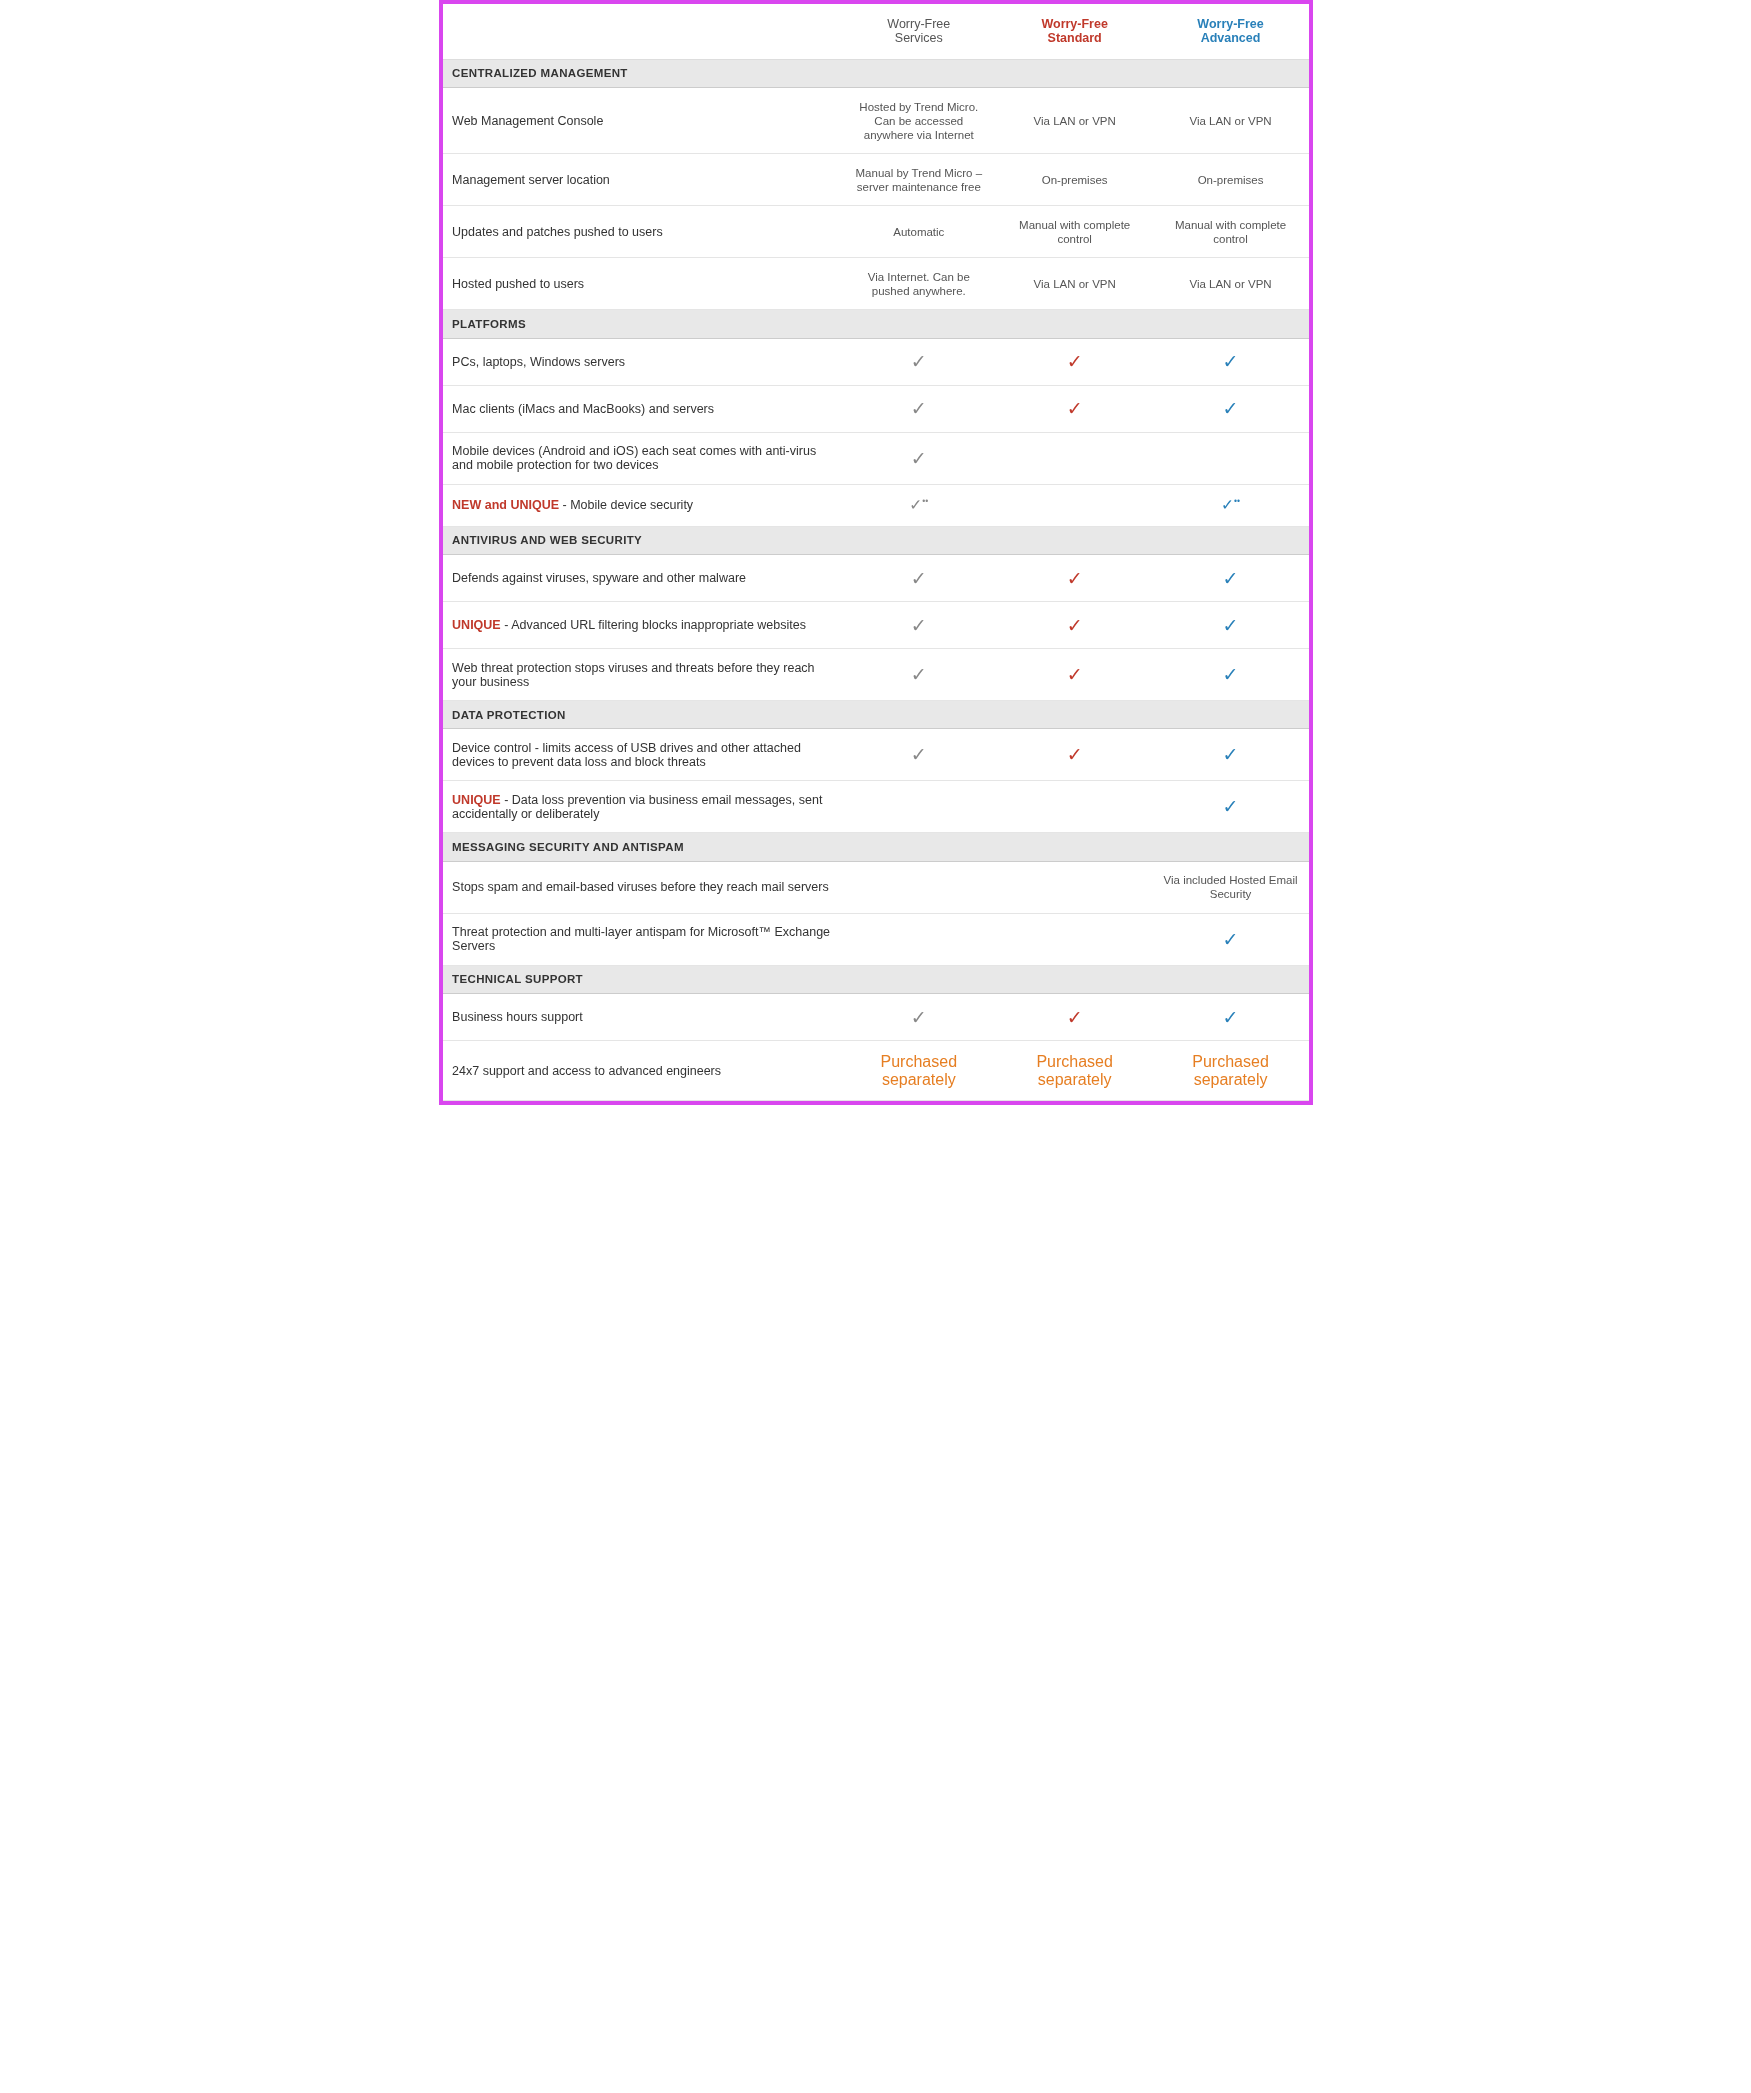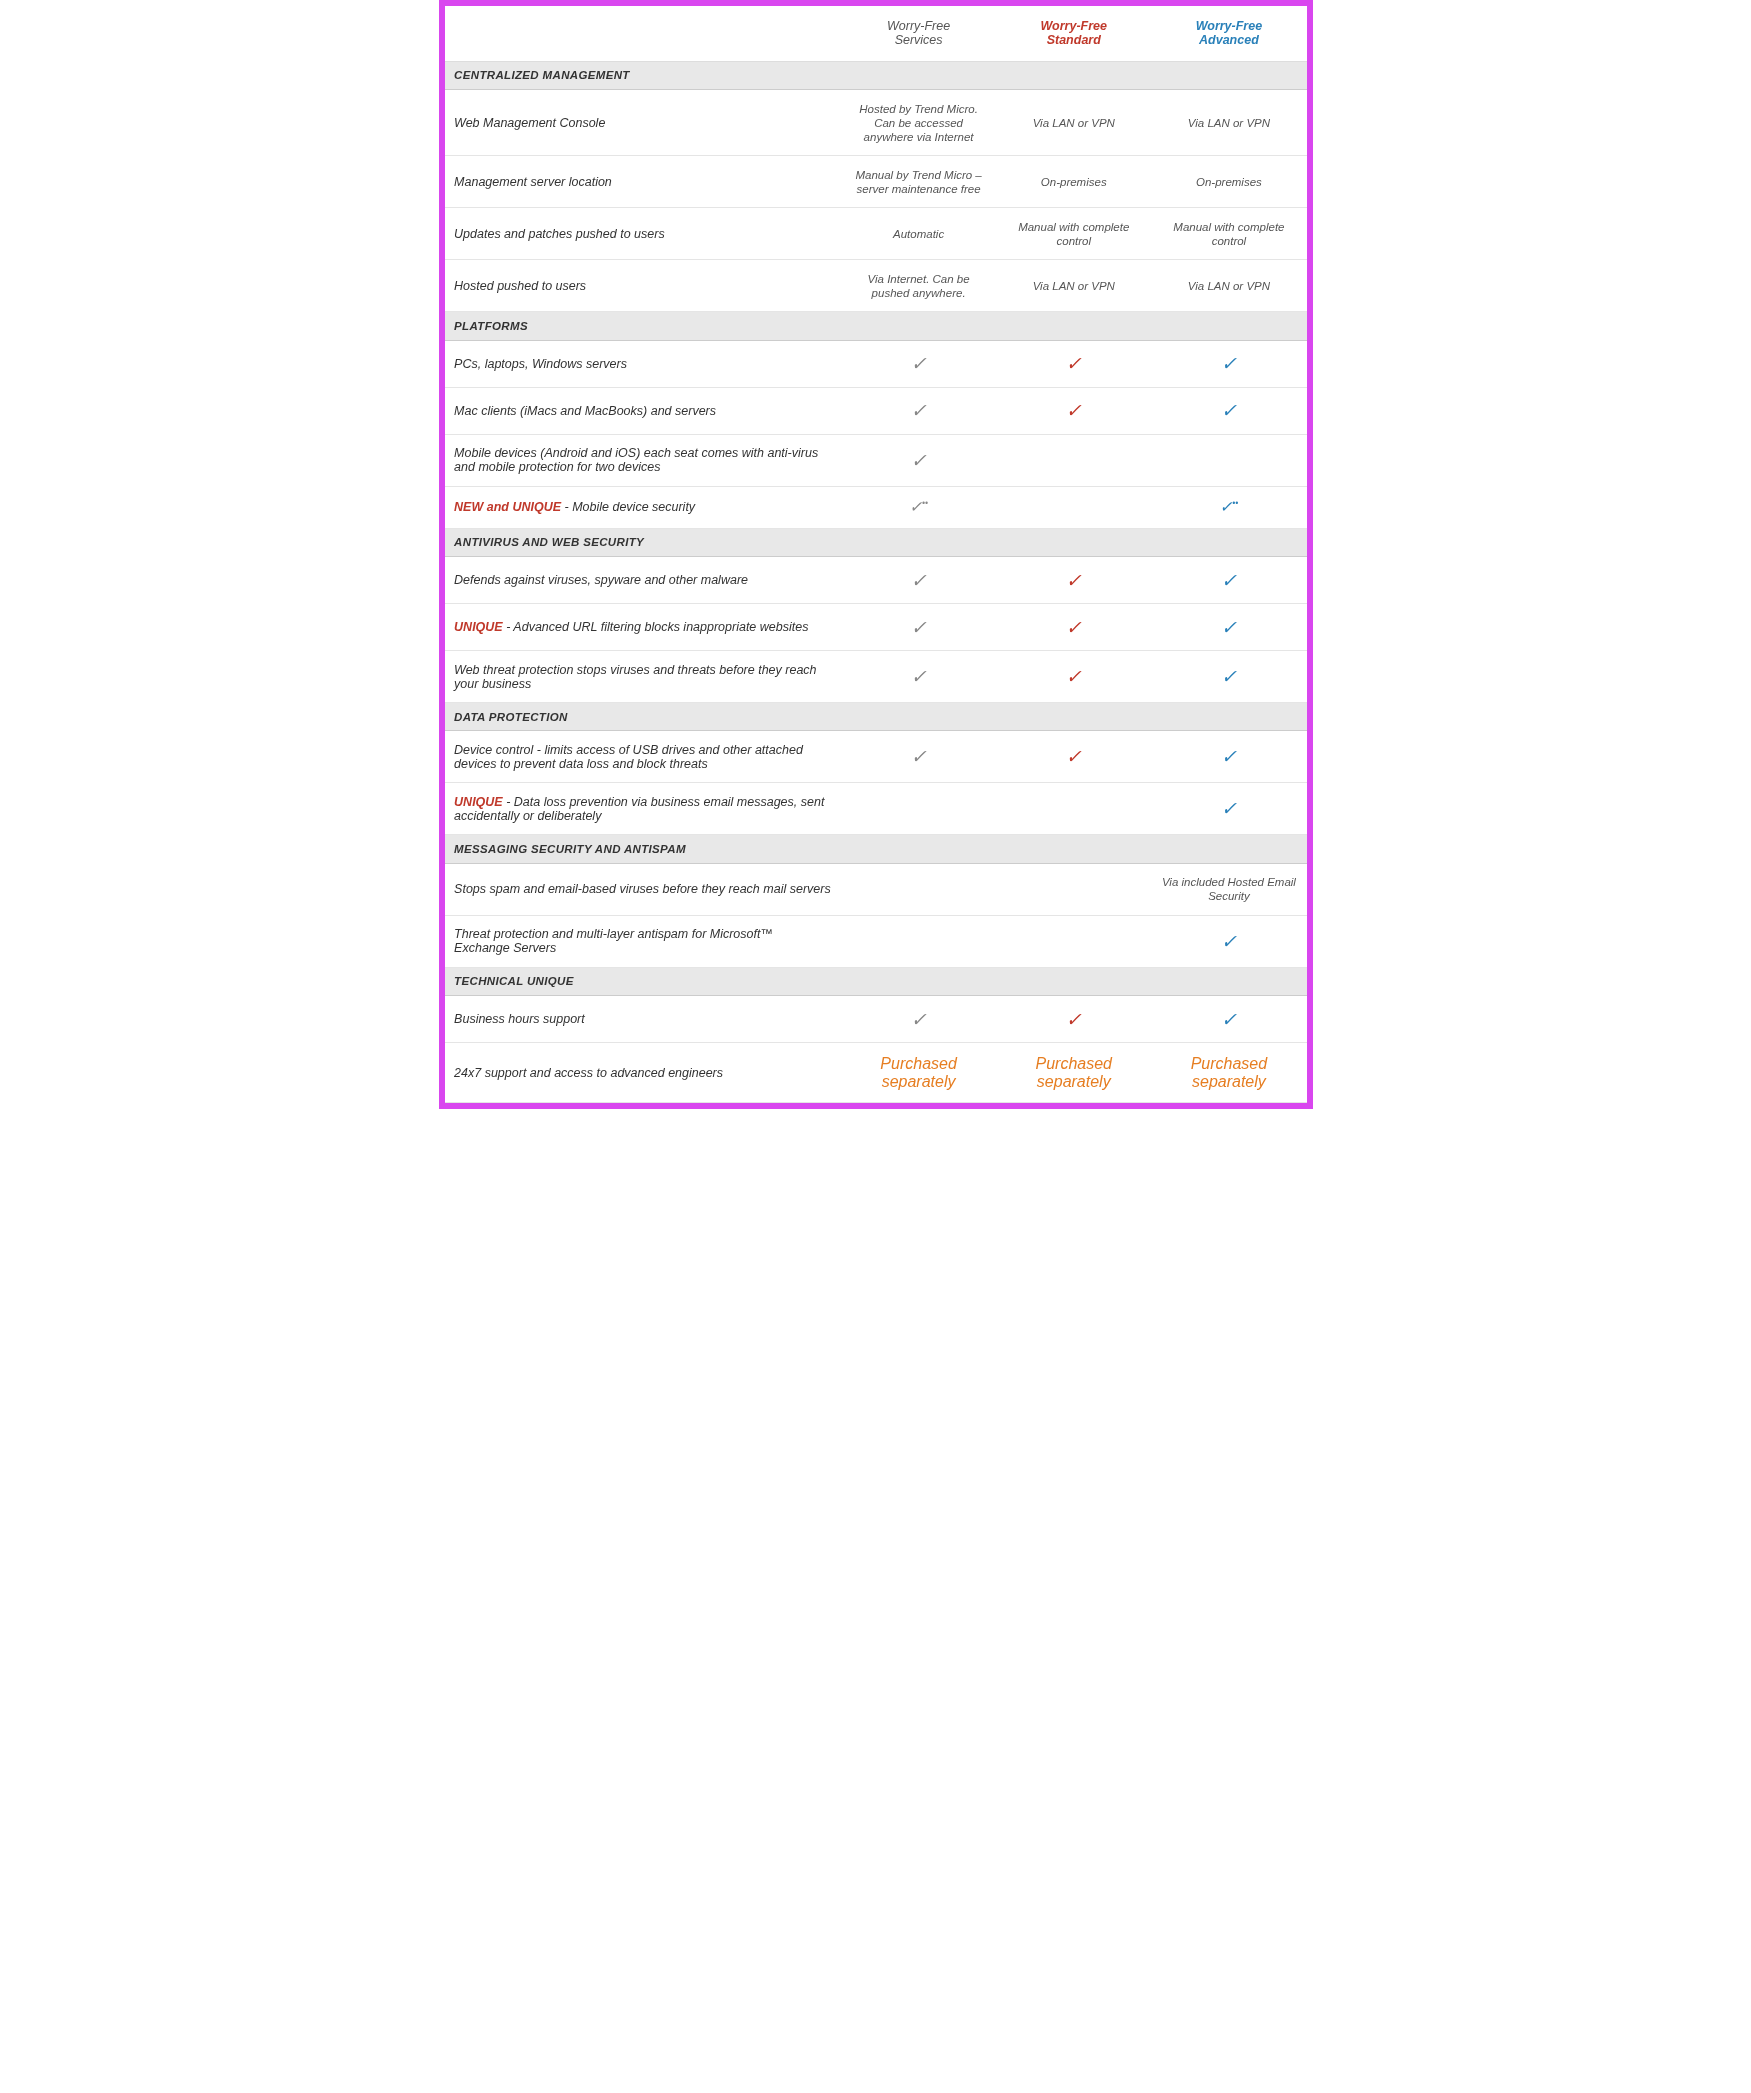--- a/index.html
+++ b/index.html
@@ -5,22 +5,21 @@
     * { box-sizing: border-box; margin: 0; padding: 0; }
     body {
       font-family: Arial, Helvetica, sans-serif;
       font-size: 12.5px;
       color: #333;
       background: #fff;
     }
     .table-wrapper {
       width: 874px;
       margin: 0 auto;
-      border: 6px solid #d946ef;
-      font-style: italic;
+      border: 4px solid #d946ef;
     }
     table {
       width: 100%;
       border-collapse: collapse;
     }
     col.col-feature { width: 46%; }
     col.col-services { width: 18%; }
     col.col-standard { width: 18%; }
     col.col-advanced { width: 18%; }
 
@@ -220,21 +219,21 @@
       <td class="cell-value"></td>
       <td class="cell-value"><span class="cell-text">Via included Hosted Email Security</span></td>
     </tr>
         <tr class="data-row">
       <td class="cell-feature"><span>Threat protection and multi-layer antispam for Microsoft™ Exchange Servers</span></td>
       <td class="cell-value"></td>
       <td class="cell-value"></td>
       <td class="cell-value"><span class="check-blue">✓</span></td>
     </tr>
         <tr class="section-header">
-          <td colspan="4">TECHNICAL UNIQUE</td>
+          <td colspan="4">TECHNICAL SUPPORT</td>
         </tr>
         <tr class="data-row">
       <td class="cell-feature"><span>Business hours support</span></td>
       <td class="cell-value"><span class="check-gray">✓</span></td>
       <td class="cell-value"><span class="check-red">✓</span></td>
       <td class="cell-value"><span class="check-blue">✓</span></td>
     </tr>
         <tr class="data-row">
       <td class="cell-feature"><span>24x7 support and access to advanced engineers</span></td>
       <td class="cell-value"><span class="purchased">Purchased separately</span></td>

